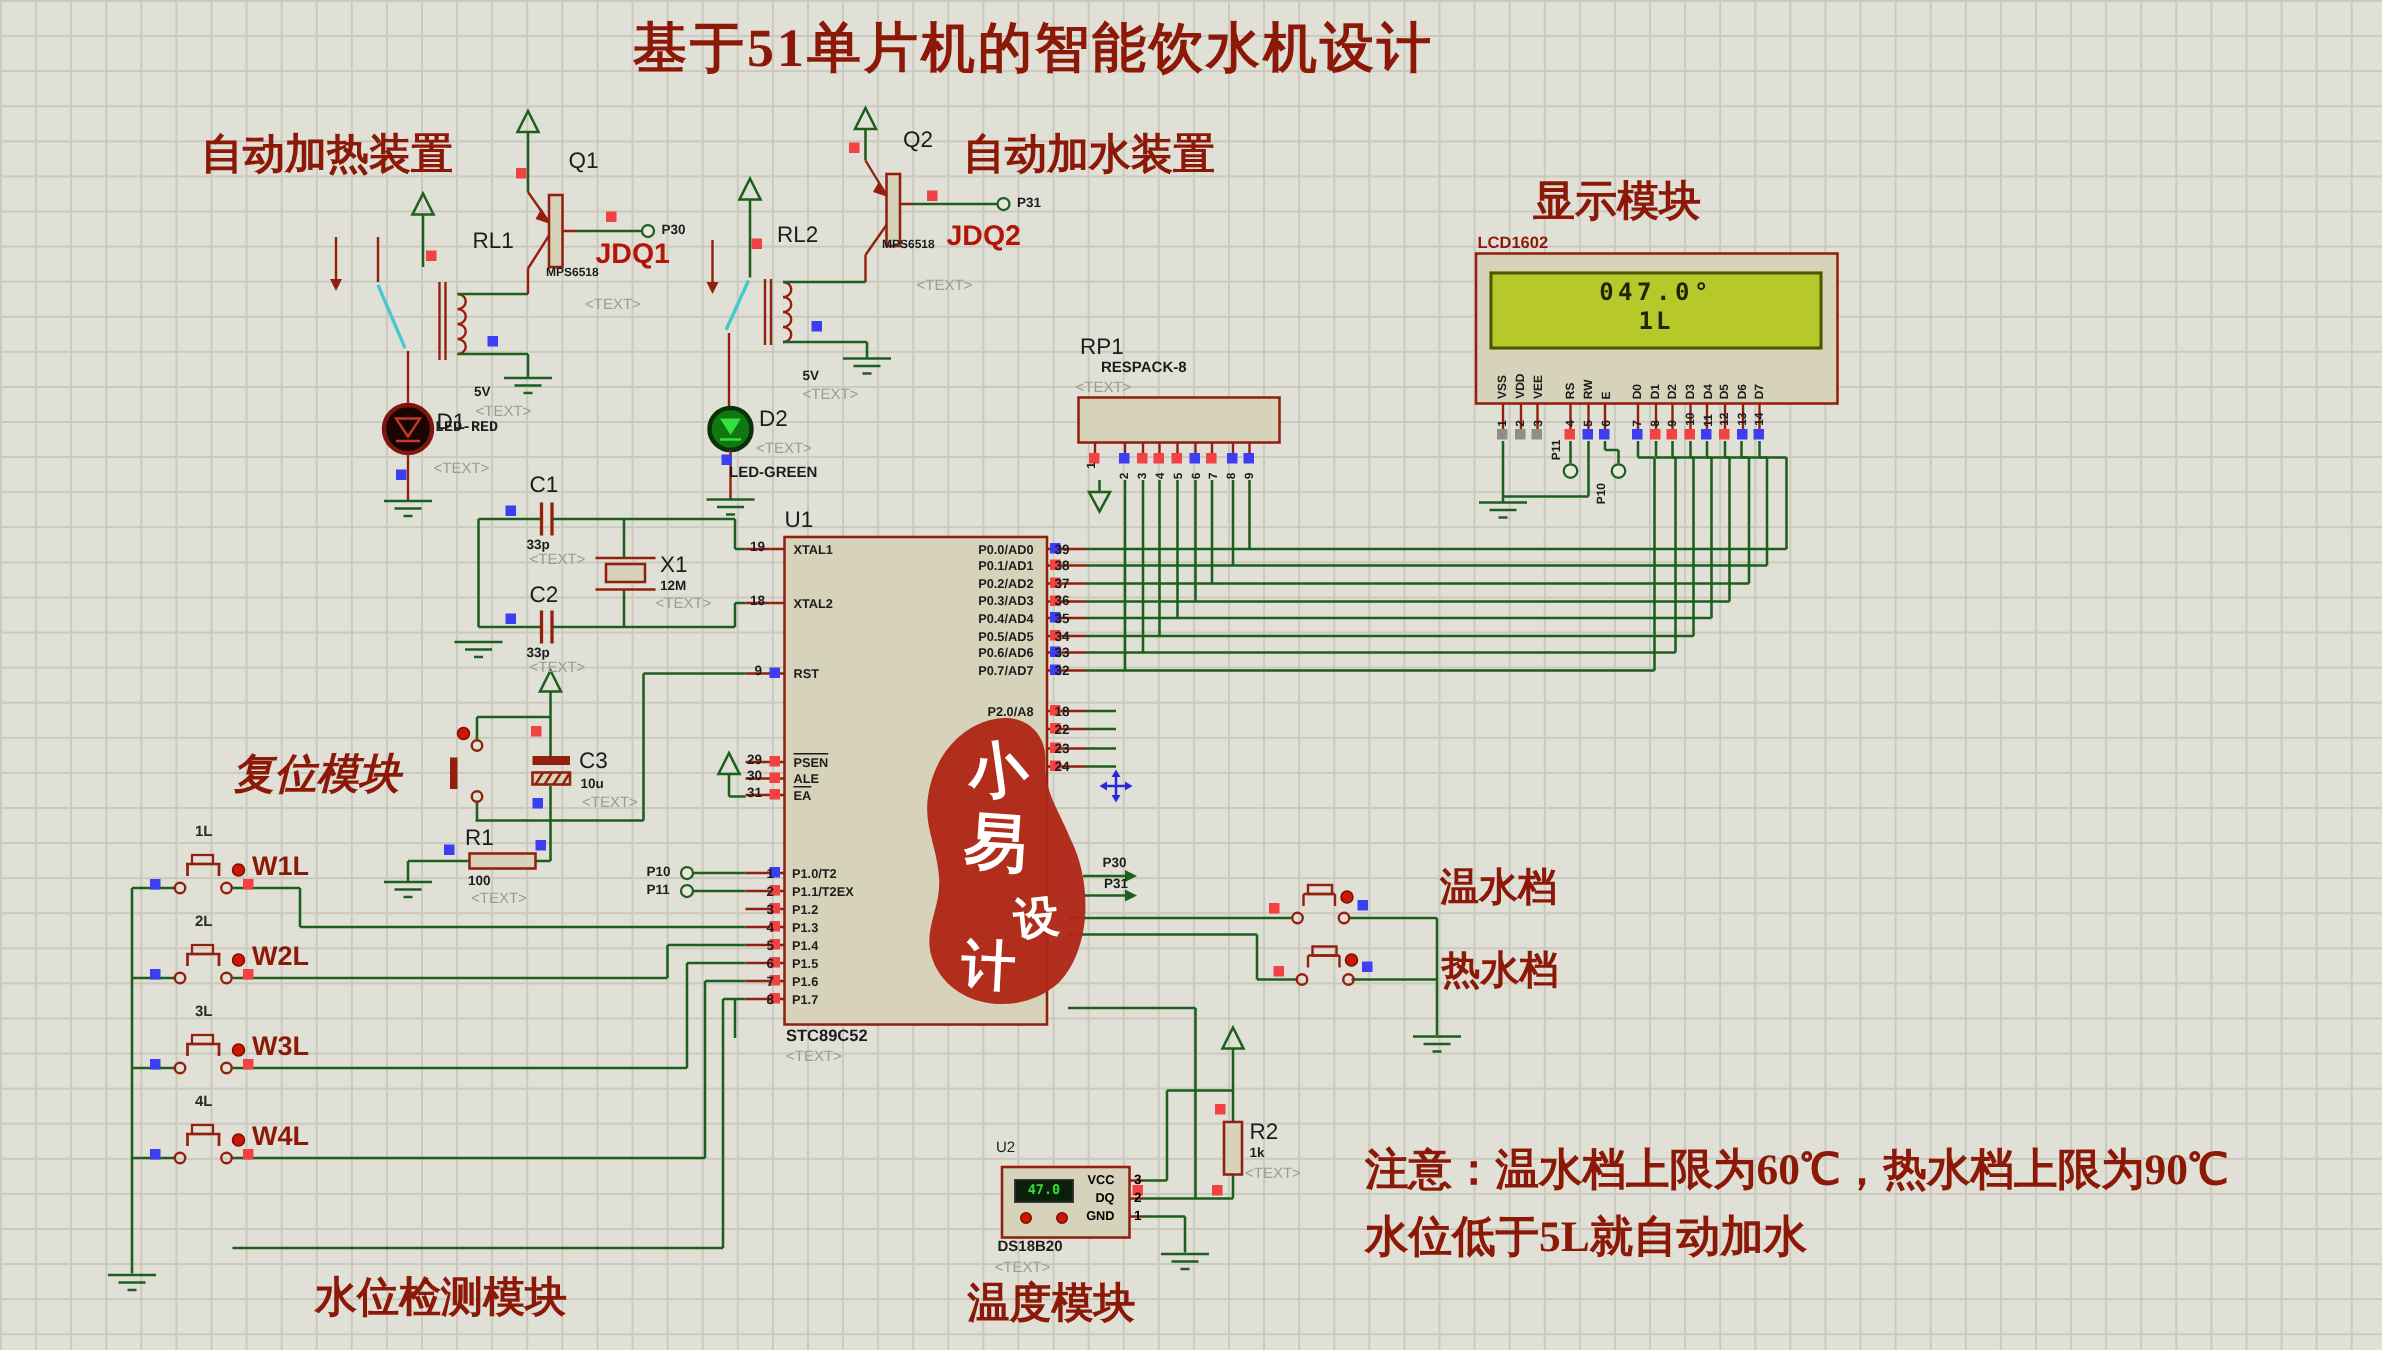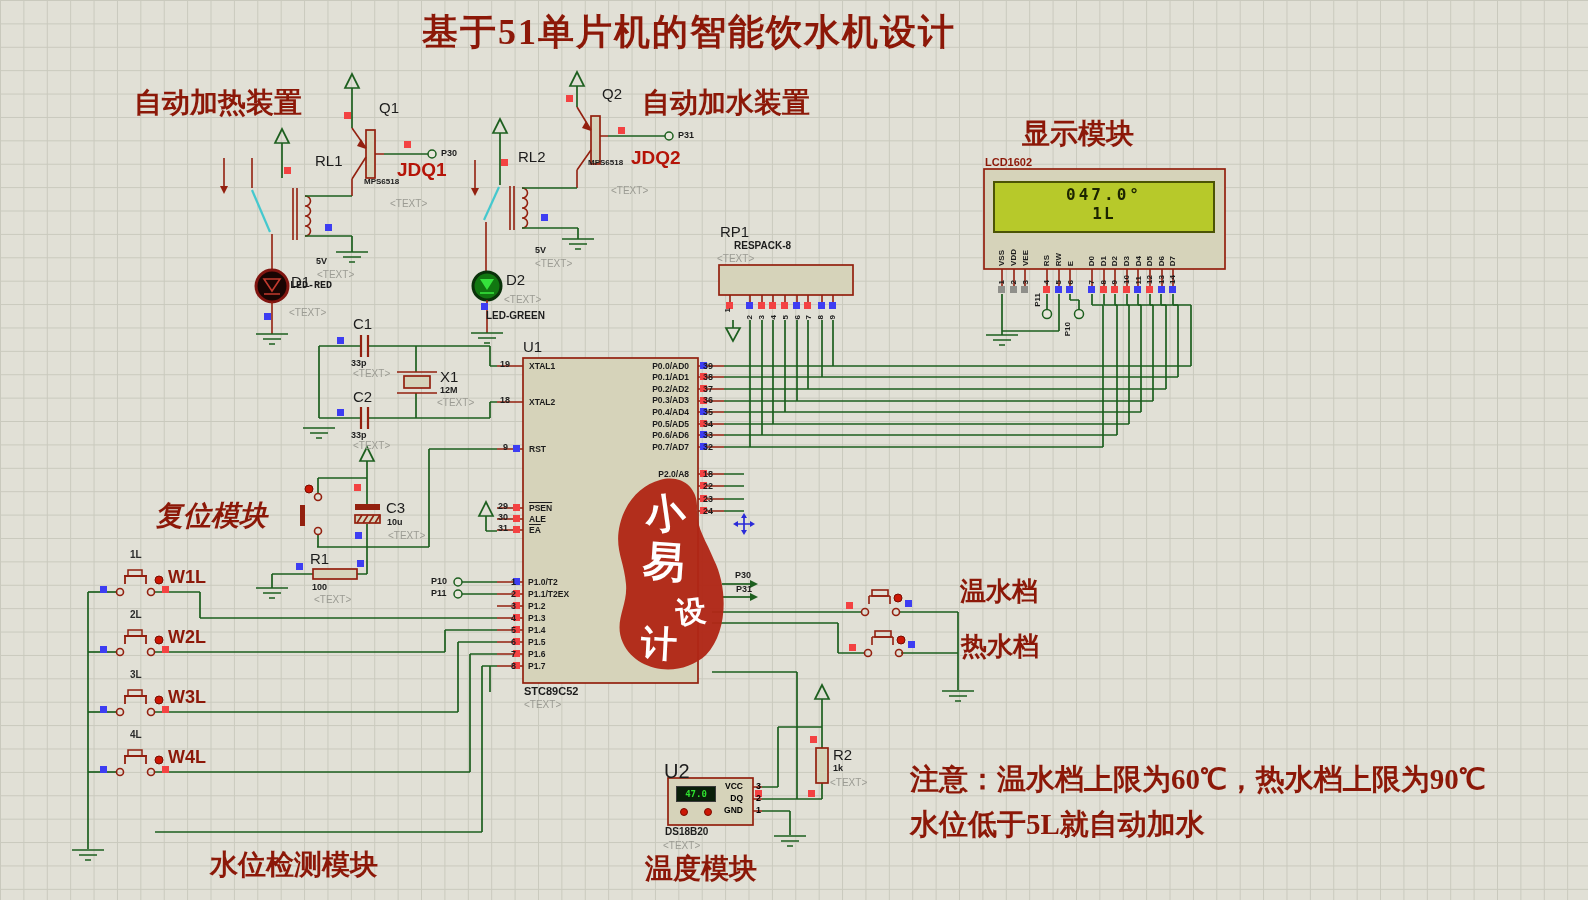--- a/index.html
+++ b/index.html
@@ -658,21 +658,21 @@
 <span class="t" style="left:833px;top:746px;font-size:15px;">R2</span>
 <span class="t bold" style="left:833px;top:763px;font-size:9px;">1k</span>
 <span class="t grey" style="left:830px;top:777px;font-size:10px;">&lt;TEXT&gt;</span>
 
 <span class="t bold" style="left:431px;top:576px;font-size:9px;">P10</span>
 <span class="t bold" style="left:431px;top:588px;font-size:9px;">P11</span>
 <span class="t bold" style="left:735px;top:570px;font-size:9px;">P30</span>
 <span class="t bold" style="left:736px;top:584px;font-size:9px;">P31</span>
 
 <div id="u2disp">47.0</div>
-<span class="t" style="left:664px;top:760px;font-size:20px;">U2</span>
+<span class="t" style="left:664px;top:760px;font-size:10px;">U2</span>
 <span class="t bold" style="left:665px;top:826px;font-size:10px;">DS18B20</span>
 <span class="t grey" style="left:663px;top:840px;font-size:10px;">&lt;TEXT&gt;</span>
 <div class="rowflex" style="left:713px;top:780px;">
 
 <div class="u2row">
     <span class="u2name">VCC</span>
     <span class="u2num">3</span>
   </div>
       <div class="u2row">
     <span class="u2name">DQ</span>

